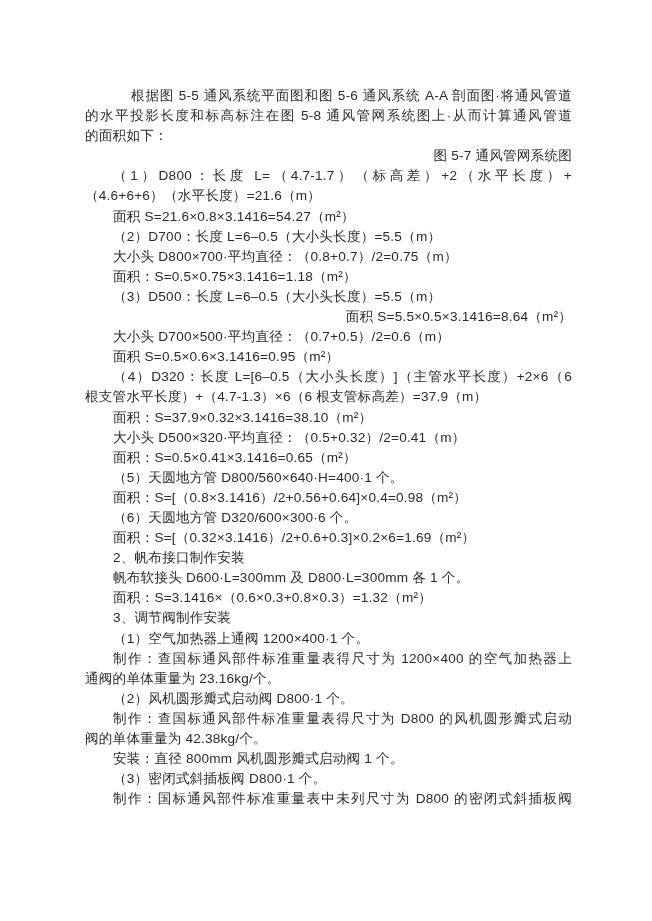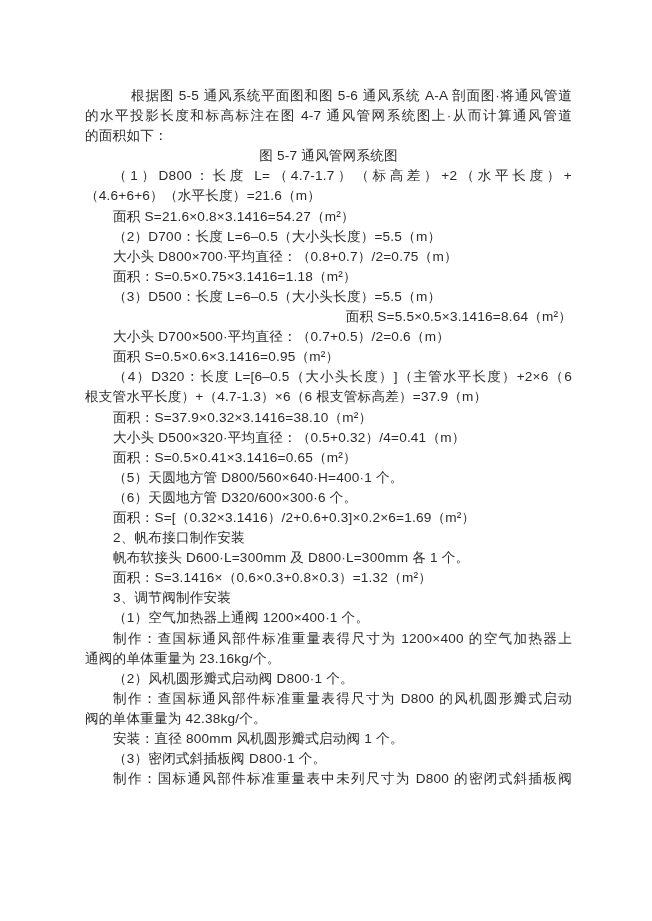--- a/index.html
+++ b/index.html
@@ -36,52 +36,53 @@
   .ind1 { padding-left: 46px; }
   
   .indbig { padding-left: 132px; text-align: right; }
   
   .jl {
     text-align: justify;
     text-align-last: justify;
     text-justify: inter-character;
   }
   .caption {
-    text-align: center;
+    text-align: right;
     padding-left: 0;
   }
 </style>
 </head>
 <body>
 
 <div class="page" style="background: rgb(255, 255, 255); color: rgb(43, 43, 43);">
   <div class="content">
 
     <p class="ln ind1 jl">根据图 5-5 通风系统平面图和图 5-6 通风系统 A-A 剖面图·将通风管道</p>
-    <p class="ln jl">的水平投影长度和标高标注在图 4-7 通风管网系统图上·从而计算通风管道</p>
+    <p class="ln jl">的水平投影长度和标高标注在图 5-8 通风管网系统图上·从而计算通风管道</p>
     <p class="ln">的面积如下：</p>
 
     <p class="ln caption">图 5-7 通风管网系统图</p>
 
     <p class="ln ind jl">（1）D800：长度 L=（4.7-1.7）（标高差）+2（水平长度）+</p>
     <p class="ln">（4.6+6+6）（水平长度）=21.6（m）</p>
     <p class="ln ind">面积 S=21.6×0.8×3.1416=54.27（m²）</p>
     <p class="ln ind">（2）D700：长度 L=6–0.5（大小头长度）=5.5（m）</p>
     <p class="ln ind">大小头 D800×700·平均直径：（0.8+0.7）/2=0.75（m）</p>
     <p class="ln ind">面积：S=0.5×0.75×3.1416=1.18（m²）</p>
     <p class="ln ind">（3）D500：长度 L=6–0.5（大小头长度）=5.5（m）</p>
     <p class="ln indbig">面积 S=5.5×0.5×3.1416=8.64（m²）</p>
     <p class="ln ind">大小头 D700×500·平均直径：（0.7+0.5）/2=0.6（m）</p>
     <p class="ln ind">面积 S=0.5×0.6×3.1416=0.95（m²）</p>
     <p class="ln ind jl">（4）D320：长度 L=[6–0.5（大小头长度）]（主管水平长度）+2×6（6</p>
     <p class="ln">根支管水平长度）+（4.7-1.3）×6（6 根支管标高差）=37.9（m）</p>
     <p class="ln ind">面积：S=37.9×0.32×3.1416=38.10（m²）</p>
-    <p class="ln ind">大小头 D500×320·平均直径：（0.5+0.32）/4=0.41（m）</p>
+    <p class="ln ind">大小头 D500×320·平均直径：（0.5+0.32）/2=0.41（m）</p>
     <p class="ln ind">面积：S=0.5×0.41×3.1416=0.65（m²）</p>
     <p class="ln ind">（5）天圆地方管 D800/560×640·H=400·1 个。</p>
+    <p class="ln ind">面积：S=[（0.8×3.1416）/2+0.56+0.64]×0.4=0.98（m²）</p>
     <p class="ln ind">（6）天圆地方管 D320/600×300·6 个。</p>
     <p class="ln ind">面积：S=[（0.32×3.1416）/2+0.6+0.3]×0.2×6=1.69（m²）</p>
 
     <p class="ln ind">2、帆布接口制作安装</p>
     <p class="ln ind">帆布软接头 D600·L=300mm 及 D800·L=300mm 各 1 个。</p>
     <p class="ln ind">面积：S=3.1416×（0.6×0.3+0.8×0.3）=1.32（m²）</p>
 
     <p class="ln ind">3、调节阀制作安装</p>
     <p class="ln ind">（1）空气加热器上通阀 1200×400·1 个。</p>
     <p class="ln ind jl">制作：查国标通风部件标准重量表得尺寸为 1200×400 的空气加热器上</p>

